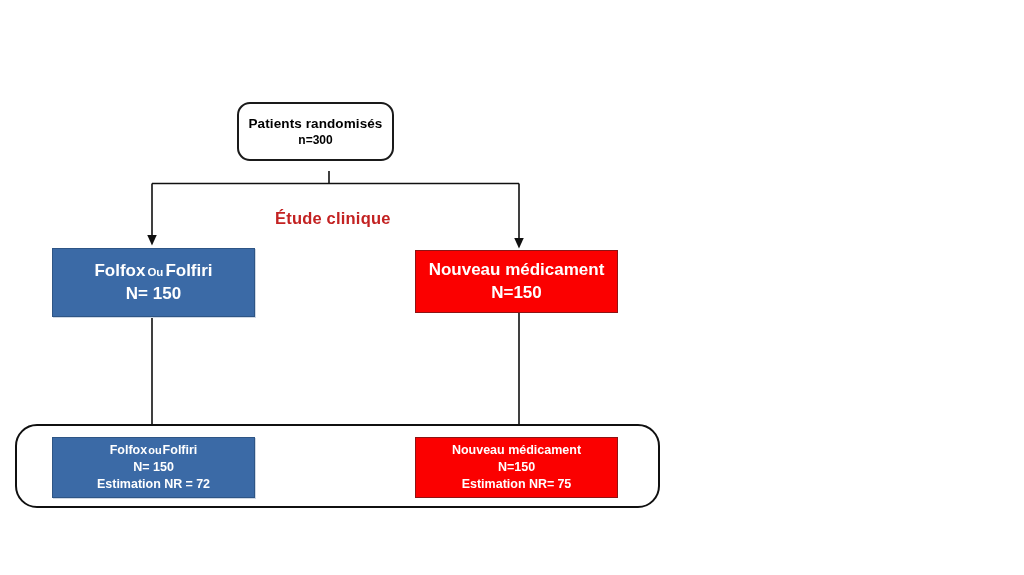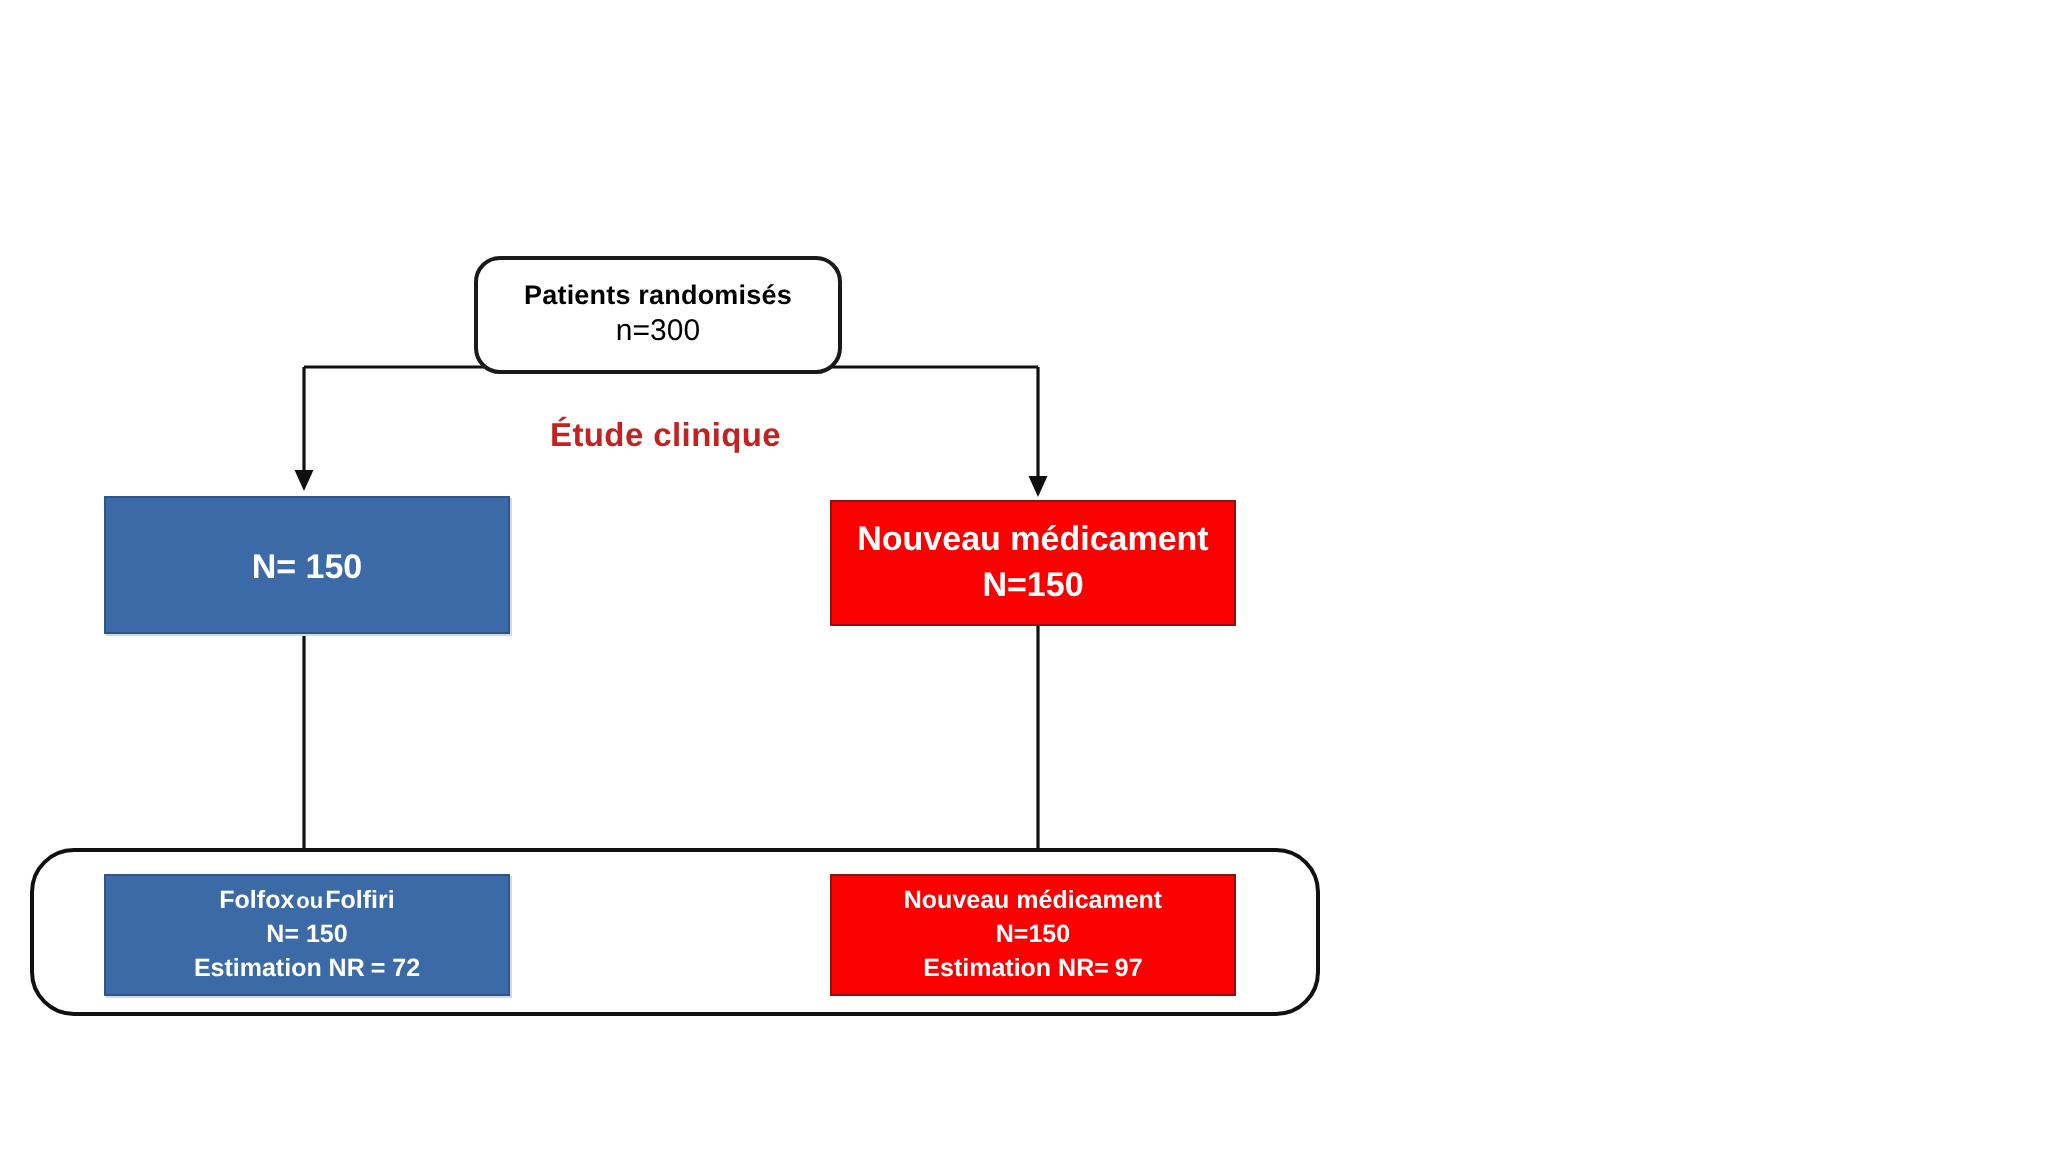--- a/index.html
+++ b/index.html
@@ -37,36 +37,36 @@
     flex-direction: column;
     align-items: center;
     justify-content: center;
     text-align: center;
     line-height: 1.18;
   }
 
   
   .node-root {
     left: 237px;
-    top: 128px;
-    width: 184px;
+    top: 102px;
+    width: 157px;
     height: 59px;
     background: #ffffff;
     border: 2px solid #1a1a1a;
     border-radius: 13px;
     color: #000000;
   }
   .node-root .line1 {
     font-size: 13.5px;
     font-weight: bold;
     letter-spacing: .1px;
   }
   .node-root .line2 {
-    font-size: 15px;
-    font-weight: normal;
+    font-size: 12px;
+    font-weight: bold;
     margin-top: 1px;
   }
 
   
   .node-arm {
     top: 248px;
     height: 69px;
     color: #ffffff;
     font-weight: bold;
   }
@@ -188,20 +188,23 @@
   </svg>
 
   <div class="node node-root">
     <div class="line1">Patients randomisés</div>
     <div class="line2">n=300</div>
   </div>
 
   <div class="caption-study">Étude clinique</div>
 
   <div class="node node-arm blue">
+    <div class="line1">
+      <span>Folfox</span><span class="small-conn">Ou</span><span>Folfiri</span>
+    </div>
     <div class="line2">N= 150</div>
   </div>
 
   <div class="node node-arm red">
     <div class="line1">Nouveau médicament</div>
     <div class="line2">N=150</div>
   </div>
 
   <div class="outcome-container"></div>
 
@@ -212,17 +215,17 @@
     <div class="line">N= 150</div>
     <div class="line">
       <span>Estimation NR</span><span class="sp">= 72</span>
     </div>
   </div>
 
   <div class="node node-outcome red">
     <div class="line">Nouveau médicament</div>
     <div class="line">N=150</div>
     <div class="line">
-      <span>Estimation NR=</span><span class="sp">97</span>
+      <span>Estimation NR=</span><span class="sp">75</span>
     </div>
   </div>
 
 </div>
 
 </body></html>

